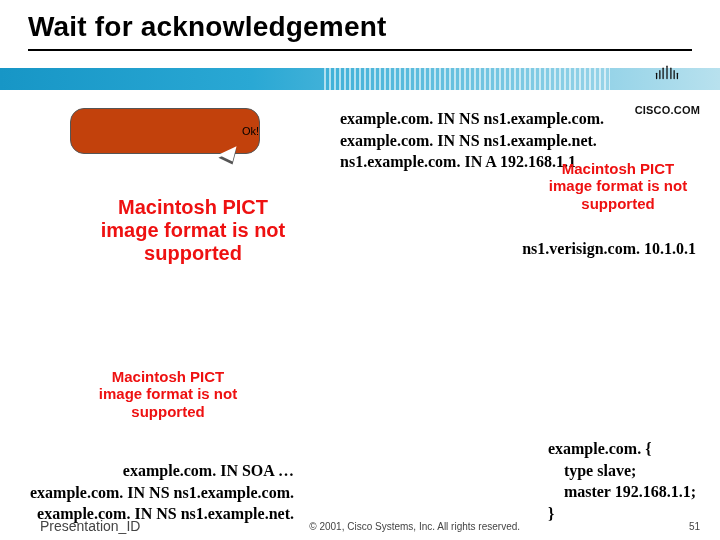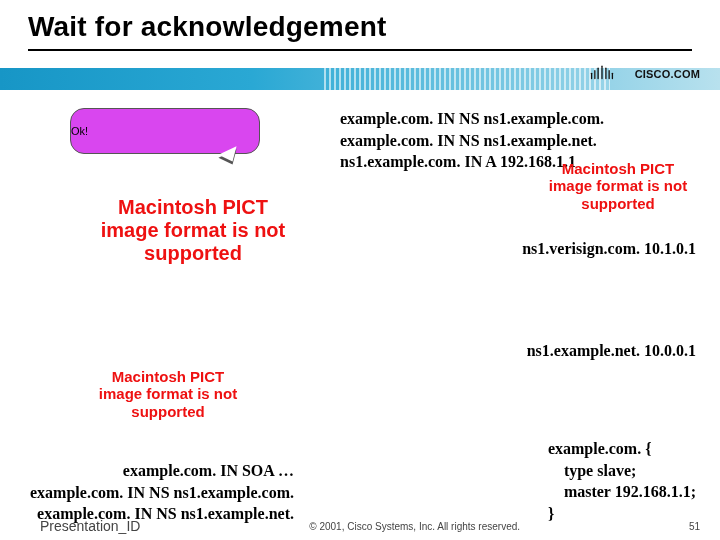--- a/index.html
+++ b/index.html
@@ -7,26 +7,26 @@
   .slide { position: relative; width: 720px; height: 540px; }
 
   .title-area { padding: 11px 28px 8px 28px; }
   .title { font-size: 28px; font-weight: bold; color: #000; letter-spacing: 0.2px; }
   .title-underline { height: 2px; background: #000; margin-top: 6px; width: 100%; }
 
   .brandbar { position: absolute; top: 68px; left: 0; right: 0; height: 22px;
     background: linear-gradient(90deg, #1796c6 0%, #2aa8d4 35%, #b8e1ee 100%); }
   .brandbar::after { content: ""; position: absolute; left: 45%; right: 110px; top: 0; bottom: 0;
     background: repeating-linear-gradient(90deg, rgba(255,255,255,0.85) 0 2px, rgba(255,255,255,0) 2px 5px); opacity: .7; }
-  .logo { position: absolute; right: 20px; top: 64px; display: flex; align-items: center; gap: 20px; }
+  .logo { position: absolute; right: 20px; top: 64px; display: flex; align-items: center; gap: 20px; flex-direction: column; }
   .logo svg { width: 26px; height: 20px; }
   .logo-text { font-size: 11px; font-weight: bold; letter-spacing: 0.2px; color: #111; }
 
-  .bubble { position: absolute; border: 1px solid #555; border-radius: 14px; background: #d946ef;
-    display: flex; align-items: center; justify-content: flex-start; font-size: 11px; }
+  .bubble { position: absolute; border: 1px solid #555; border-radius: 14px; background: #c2410c;
+    display: flex; align-items: center; justify-content: flex-end; font-size: 11px; }
   .bubble-ok { left: 70px; top: 108px; width: 190px; height: 46px; }
   .bubble-tail { position: absolute; width: 0; height: 0; border-left: 10px solid transparent; border-right: 10px solid transparent; border-top: 12px solid #555; }
   .bubble-tail.inner { border-top-color: #fff; margin-top: -1px; }
   .tail-ok { left: 220px; top: 153px; transform: rotate(-25deg); }
   .tail-ok-inner { left: 220px; top: 151px; transform: rotate(-25deg); }
 
   .mono { font-family: Liberation Serif, serif; font-size: 16px; line-height: 1.35; font-weight: bold; white-space: pre; color: #000; }
 
   .block-top-right { position: absolute; left: 340px; top: 108px; }
   .block-right1     { position: absolute; right: 24px; top: 238px; text-align: left; }
@@ -77,21 +77,20 @@
   <div class="bubble bubble-ok">
     <span>Ok!</span>
   </div>
   <div class="bubble-tail tail-ok"></div>
   <div class="bubble-tail inner tail-ok-inner"></div>
 
   <div class="mono block-top-right">example.com. IN NS ns1.example.com.
 example.com. IN NS ns1.example.net.
 ns1.example.com. IN A 192.168.1.1</div>
   <div class="mono block-right1">ns1.verisign.com. 10.1.0.1</div>
-  <div class="mono block-right2">ns1.example.net. 10.0.0.1</div>
   <div class="mono block-left-code">example.com. IN SOA …
 example.com. IN NS ns1.example.com.
 example.com. IN NS ns1.example.net.</div>
   <div class="mono block-right-code">example.com. {
     type slave;
     master 192.168.1.1;
 }</div>
 
   <div class="pict big  pict1">Macintosh PICT
 image format

